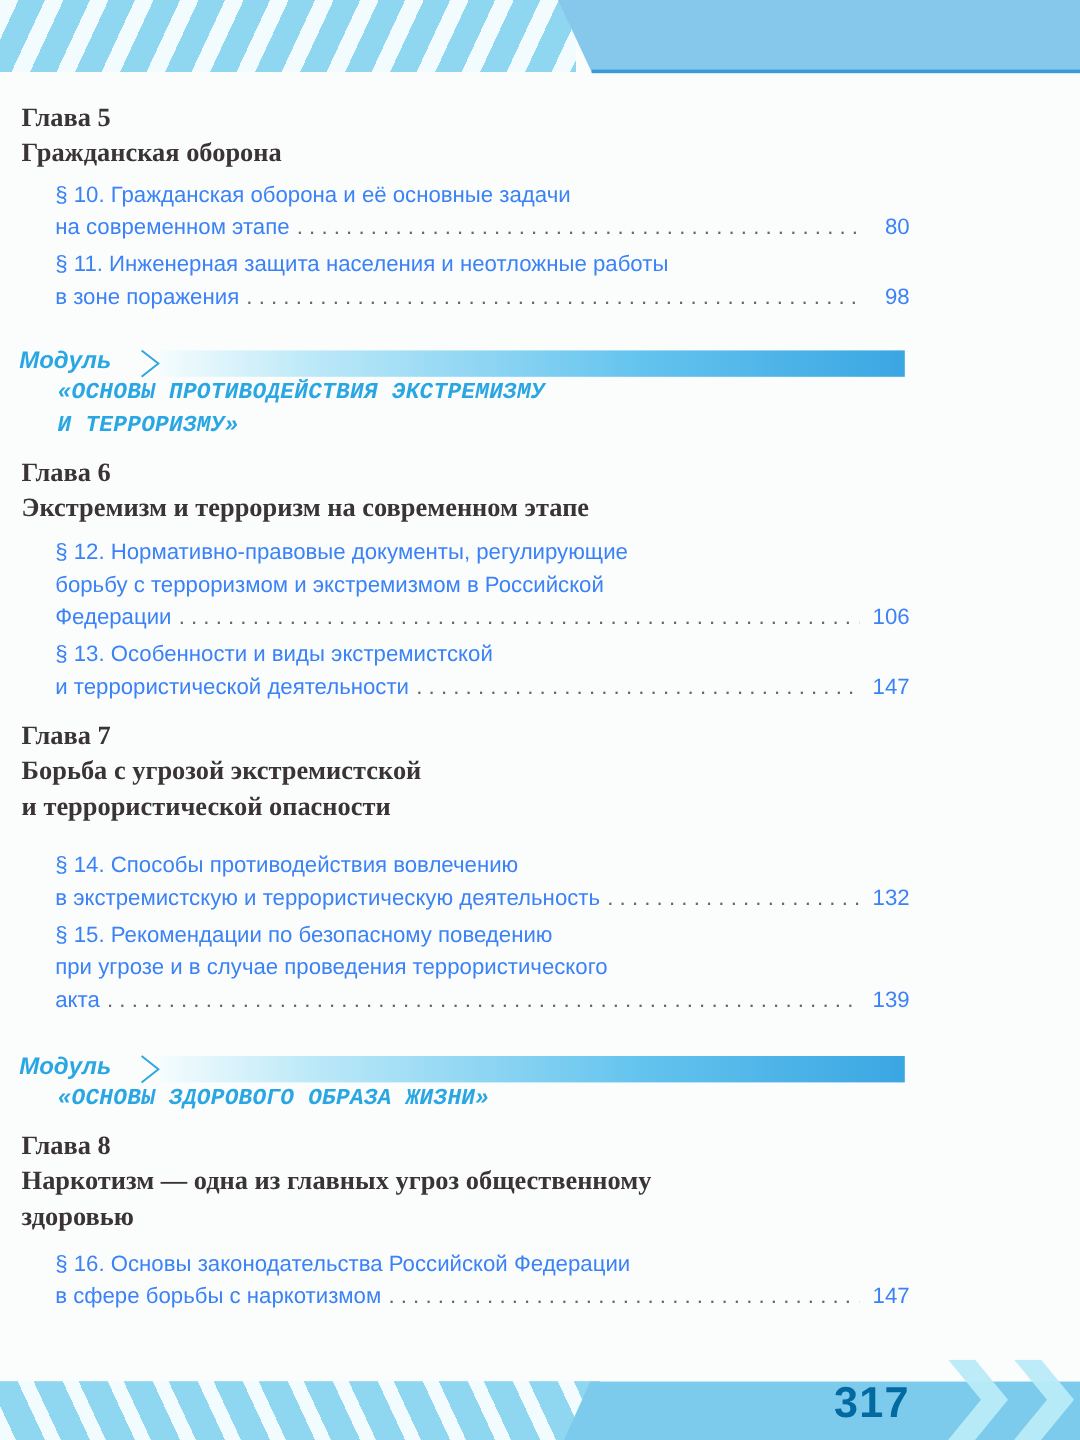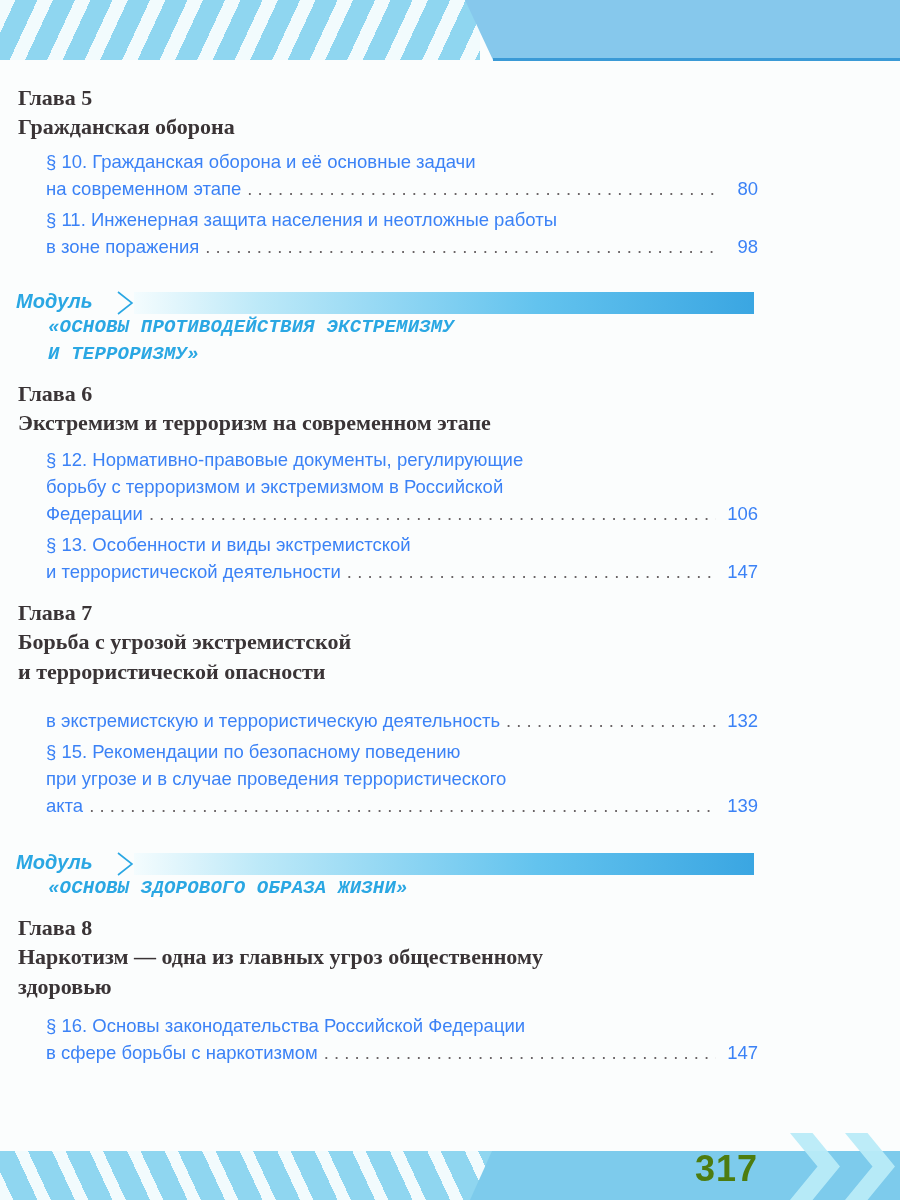--- a/index.html
+++ b/index.html
@@ -14,21 +14,21 @@
     clip-path: polygon(0 0, 100% 0, 100% 100%, 28px 100%); }
   .top-solid-edge { position: absolute; left: 493px; top: 58px; width: 407px; height: 3px; background: #3a9ad6; }
 
   
   .bottom-band { position: absolute; left: 0; top: 1145px; width: 900px; height: 55px; overflow: hidden; }
   .bottom-stripes { position: absolute; left: 0; top: 6px; width: 500px; height: 49px;
     background: repeating-linear-gradient(65deg, #f2fbfd 0px, #f2fbfd 12px, #8fd6f0 12px, #8fd6f0 34px); }
   .bottom-solid { position: absolute; left: 470px; top: 6px; width: 430px; height: 49px; background: #7dcbec;
     clip-path: polygon(22px 0, 100% 0, 100% 100%, 0 100%); }
   .page-number { position: absolute; left: 695px; top: 1148px; font-family: "Liberation Sans", sans-serif;
-    font-weight: bold; font-size: 36px; color: #4d7c0f; letter-spacing: 1px; }
+    font-weight: bold; font-size: 36px; color: #0369a1; letter-spacing: 1px; }
   .chevron { position: absolute; top: 1133px; width: 50px; height: 67px; background: #b9ebf8;
     clip-path: polygon(0 0, 45% 0, 100% 50%, 45% 100%, 0 100%, 55% 50%); opacity: 0.95; }
   .chevron.c1 { left: 790px; }
   .chevron.c2 { left: 845px; }
 
   
   .content { position: absolute; left: 18px; top: 84px; width: 740px; }
 
   .chapter-label { font-family: "Liberation Serif", serif; font-weight: bold; font-size: 22px; color: #3a3436; line-height: 28px; }
   .chapter-title { font-family: "Liberation Serif", serif; font-weight: bold; font-size: 22px; color: #3a3436; line-height: 30px; }
@@ -117,20 +117,21 @@
       </div>
     </div>
   </div>
 
   <div style="margin-top:14px;">
     <div class="chapter-label">Глава 7</div>
     <div class="chapter-title">Борьба с угрозой экстремистской</div>
     <div class="chapter-title" style="margin-bottom:20px;">и террористической опасности</div>
 
     <div class="section" style="margin-bottom:4px;">
+      <span class="line">§ 14. Способы противодействия вовлечению</span>
       <div class="last">
         <span class="txt">в экстремистскую и террористическую деятельность</span>
         <span class="dots"></span>
         <span class="pg">132</span>
       </div>
     </div>
 
     <div class="section">
       <span class="line">§ 15. Рекомендации по безопасному поведению</span>
       <span class="line">при угрозе и в случае проведения террористического</span>

